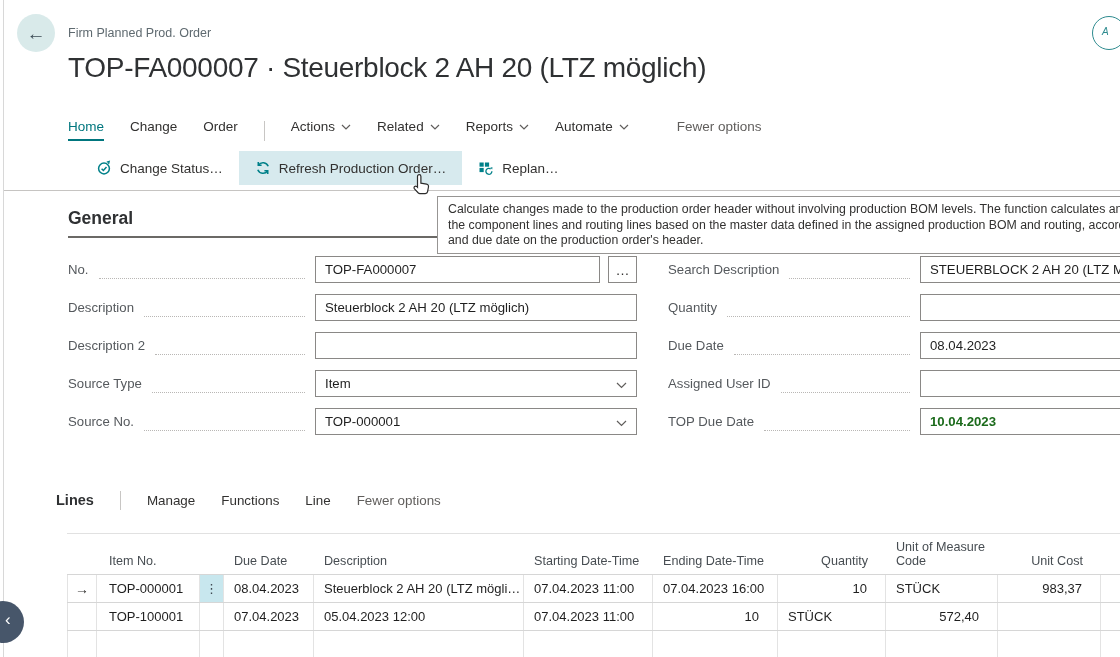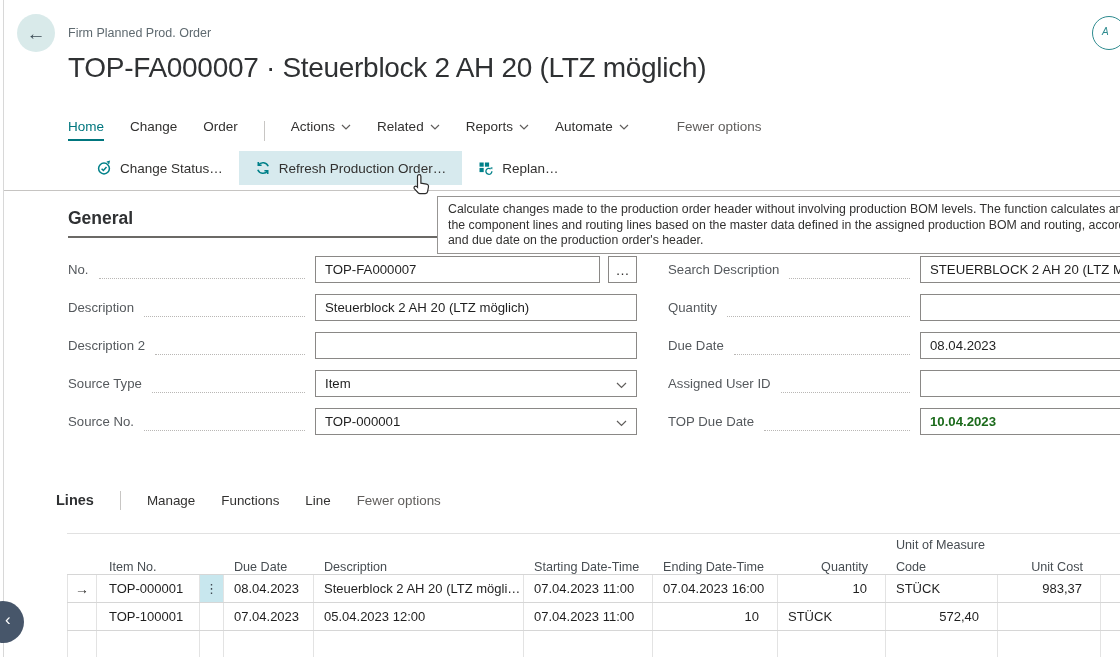--- a/index.html
+++ b/index.html
@@ -61,21 +61,21 @@
   
   .lines-bar { position:absolute; left:56px; top:489px; display:flex; align-items:center; gap:26px; height:22px; }
   .lines-title { font-size:14.5px; font-weight:700; color:#2f3133; }
   .lines-div { width:1px; height:19px; background:#c8c6c4; }
   .lines-item { font-size:13.4px; color:#323130; cursor:pointer; }
   .lines-item.fewer { color:#605e5c; }
 
   .table { position:absolute; left:67px; top:533px; width:1094px; }
   .grid-row { display:grid; grid-template-columns:30px 103px 24px 90px 210px 129px 125px 108px 112px 103px 60px; }
   .thead { border-top:1px solid #e1e1e1; border-bottom:1px solid #d6d6d6; height:42px; align-items:end; }
-  .th { font-size:12.6px; color:#474d52; padding:0 0 6px 10px; line-height:22px; }
+  .th { font-size:12.6px; color:#474d52; padding:0 0 6px 10px; line-height:14px; }
   .th.first { padding-left:12px; }
   .th.num { text-align:right; padding-right:18px; padding-left:0; }
   .trow { height:28px; border-bottom:1px solid #d6d6d6; }
   .trow.partial { height:26px; border-bottom:none; }
   .td { border-right:1px solid #e3e3e3; display:flex; align-items:center; font-size:13px; color:#1f1f1f;
         padding-left:10px; overflow:hidden; white-space:nowrap; }
   .td.c0 { border-left:1px solid #e3e3e3; justify-content:center; padding-left:0; }
   .td.first { padding-left:12px; }
   .td.menu-cell { justify-content:center; padding-left:0; }
   .td.menu-on { background:#c8e7ee; }

